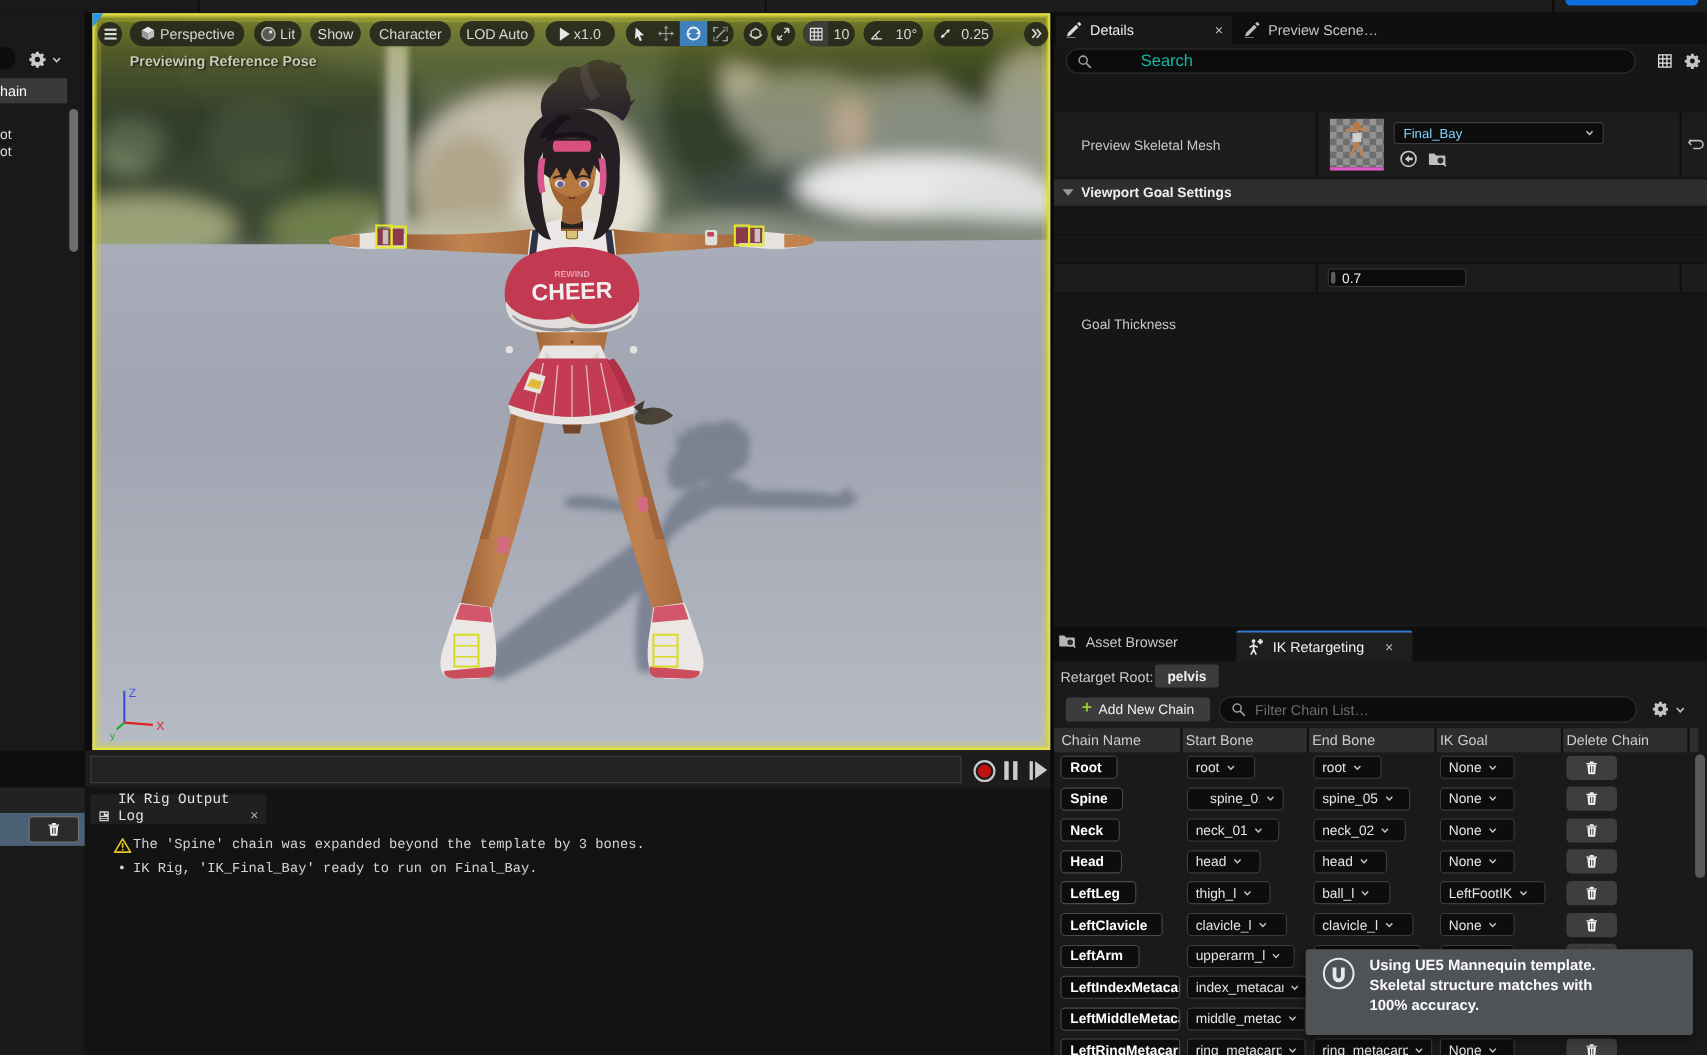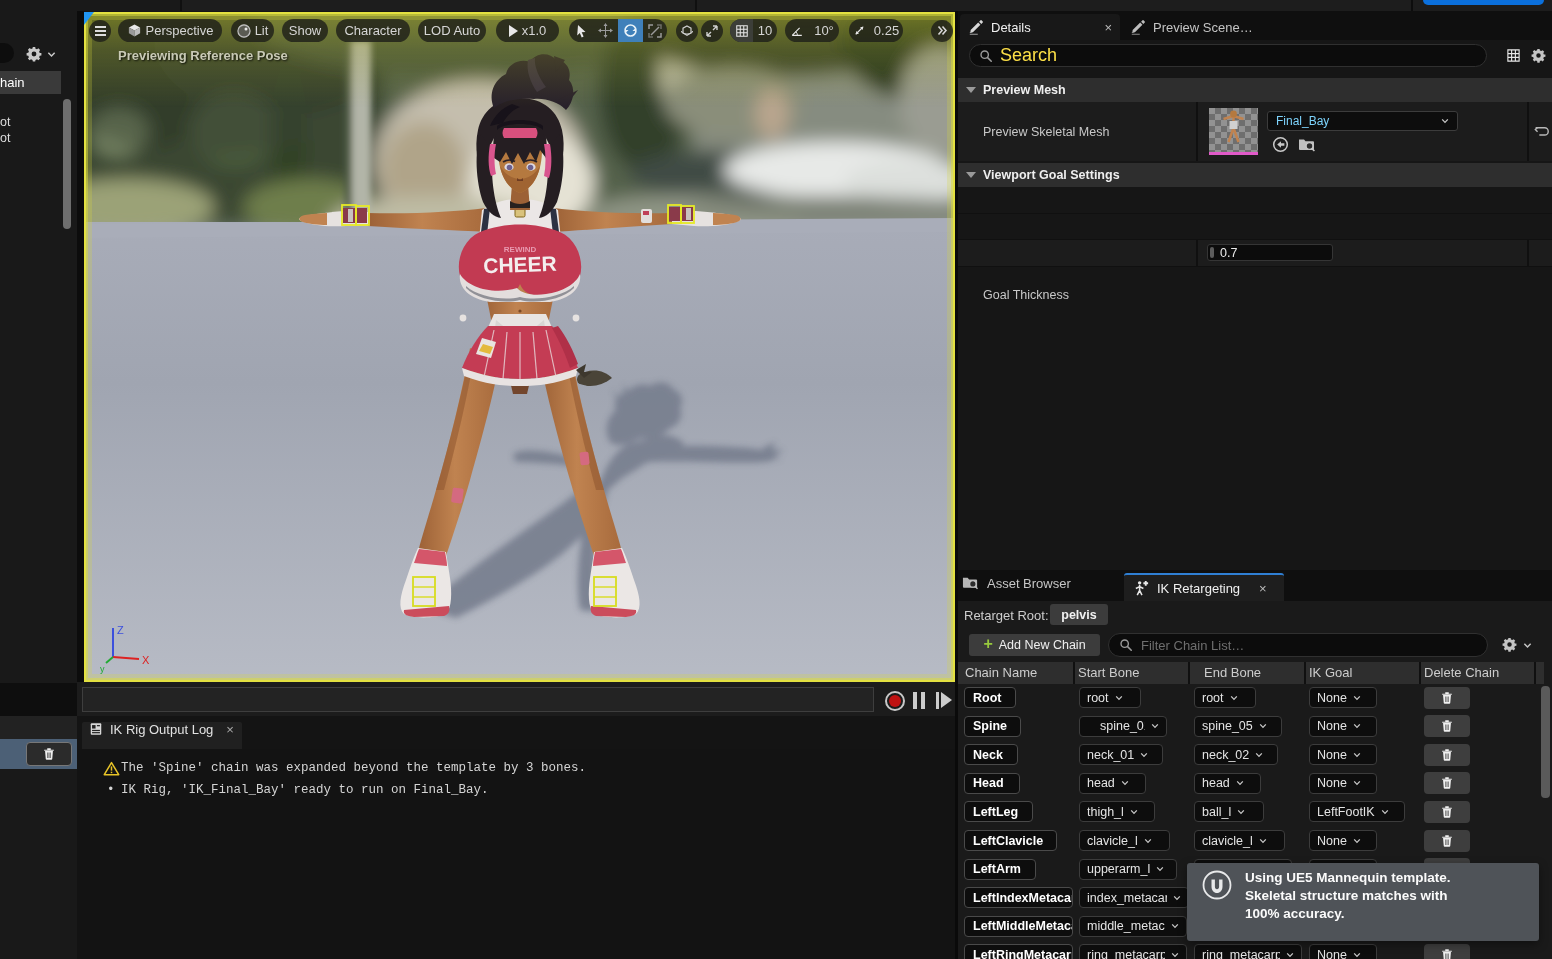--- a/index.html
+++ b/index.html
@@ -445,21 +445,21 @@
   <div class="abs" style="left:808px;top:9px;width:20px;height:20px;border-radius:50%;border:2px solid #c8c8c8;box-sizing:border-box;display:flex;align-items:center;justify-content:center;">
       <div style="width:12px;height:12px;border-radius:50%;background:#c01212;"></div>
     </div>
   <div class="abs" style="left:836px;top:10px;width:4px;height:17px;background:#cccccc;"></div>
   <div class="abs" style="left:844px;top:10px;width:4px;height:17px;background:#cccccc;"></div>
   <div class="abs" style="left:859px;top:10px;width:3px;height:17px;background:#cccccc;"></div>
   <div class="abs" style="left:864px;top:10px;width:0;height:0;border-left:11px solid #cccccc;border-top:8.5px solid transparent;border-bottom:8.5px solid transparent;"></div>
 </div>
 
 <div class="abs" style="left:77px;top:716px;width:878px;height:243px;background:#141414;">
-  <div class="abs" style="left:5px;top:6px;width:160px;height:27px;background:#202020;border-radius:2px 2px 0 0;display:flex;align-items:flex-start;gap:7px;padding:0 7px;box-sizing:border-box;">
+  <div class="abs" style="left:5px;top:6px;width:160px;height:27px;background:#202020;border-radius:2px 2px 0 0;display:flex;align-items:flex-end;gap:7px;padding:0 7px;box-sizing:border-box;font-family:Liberation Mono, monospace;">
     <svg width="14" height="14">
         <use href="#i-log"></use>
       </svg>
     <span style="color:#e2e2e2;font-size:13px;">IK Rig Output Log</span>
     <span style="color:#aaa;font-size:13px;margin-left:6px;">×</span>
   </div>
   <div class="abs" style="left:0;top:33px;width:878px;height:210px;background:#131313;">
     <svg class="abs" style="left:26px;top:12px" width="17" height="15">
         <use href="#i-warn"></use>
       </svg>
@@ -485,34 +485,30 @@
         <use href="#i-pencil"></use>
       </svg>
     <span style="color:#c4c4c4;font-size:13px;">Preview Scene…</span>
   </div>
 
   <div class="abs" style="left:0;top:29px;width:594px;height:31px;background:#161616;">
     <div class="abs" style="left:11px;top:4px;width:518px;height:23px;background:#0c0c0c;border:1px solid #303030;border-radius:12px;box-sizing:border-box;display:flex;align-items:center;padding:0 9px;gap:7px;">
       <svg width="14" height="14" color="#9a9a9a">
           <use href="#i-search"></use>
         </svg>
-      <span style="color:#fde047;font-size:18px;">Search</span>
+      <span style="color:#14b8a6;font-size:15px;margin-left:37px;">Search</span>
     </div>
     <svg class="abs" style="left:548px;top:8px" width="15" height="15" color="#c4c4c4">
         <use href="#i-grid"></use>
       </svg>
     <svg class="abs" style="left:573px;top:8px" width="15" height="15" color="#c4c4c4">
         <use href="#i-gear"></use>
       </svg>
   </div>
 
-  <div class="cat" style="top:67px;height:24px;">
-    <span style="margin-left:8px;width:0;height:0;border-left:5px solid transparent;border-right:5px solid transparent;border-top:6px solid #9a9a9a;"></span>
-    <span style="margin-left:7px;">Preview Mesh</span>
-  </div>
   <div class="row" style="top:91px;height:59px;">
     <div class="abs" style="left:25px;top:23px;">Preview Skeletal Mesh</div>
     <div class="colsep" style="left:238px;top:0;height:59px;"></div>
     <div class="abs" style="left:251px;top:6px;width:49px;height:47px;background:
       repeating-conic-gradient(#6e6e6e 0% 25%, #929292 0% 50%) 0 0/12px 12px;border-bottom:3px solid #e05ac8;box-sizing:border-box;">
       <svg width="49" height="44" viewBox="0 0 49 44">
           <path d="M24.5 8 l-10 3 m10 -3 l10 3 M24.5 8 l0 12 m0 0 l-5 14 m5 -14 l5 14" stroke="#c08350" stroke-width="2.5" fill="none"></path>
           <circle cx="24.5" cy="6" r="3.4" fill="#b5793f"></circle>
           <rect x="20.5" y="13" width="8" height="8" fill="#d0d0d0"></rect>
         </svg>
@@ -585,21 +581,21 @@
   <svg class="abs" style="left:544px;top:67px" width="15" height="15" color="#c4c4c4">
       <use href="#i-gear"></use>
     </svg>
   <svg class="abs" style="left:564px;top:71px" width="11" height="9" color="#c4c4c4">
       <use href="#i-chev"></use>
     </svg>
 
   <div class="abs" style="left:0;top:92px;width:586px;height:22px;background:#2e2e2e;">
     <div class="hdrtxt" style="left:7px;top:3px;">Chain Name</div>
     <div class="hdrtxt" style="left:120px;top:3px;">Start Bone</div>
-    <div class="hdrtxt" style="left:246px;top:3px;">End Bone</div>
+    <div class="hdrtxt" style="left:235px;top:3px;">End Bone</div>
     <div class="hdrtxt" style="left:351px;top:3px;">IK Goal</div>
     <div class="hdrtxt" style="left:466px;top:3px;">Delete Chain</div>
     <div class="colsep" style="left:115px;top:0;height:22px;"></div>
     <div class="colsep" style="left:230px;top:0;height:22px;"></div>
     <div class="colsep" style="left:346px;top:0;height:22px;"></div>
     <div class="colsep" style="left:461px;top:0;height:22px;"></div>
     <div class="colsep" style="left:576px;top:0;height:22px;"></div>
   </div>
   <div id="rows" class="abs" style="left:0;top:114px;width:586px;height:275px;">
       <div class="chip" style="left:6px;top:3px;width:52px;">Root</div>

